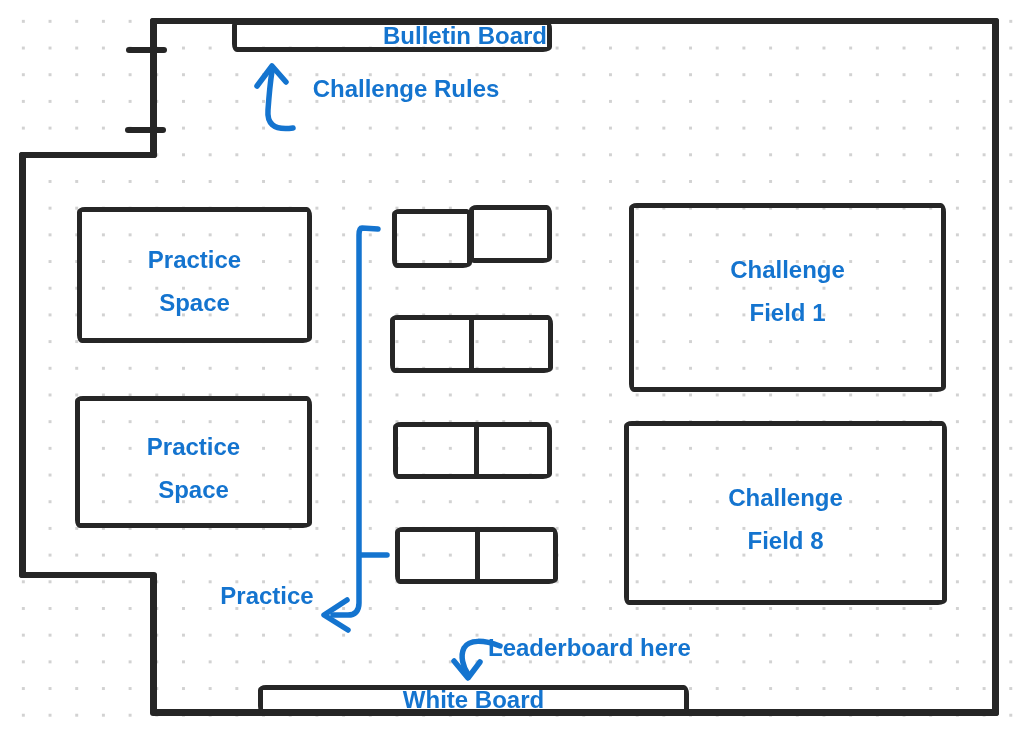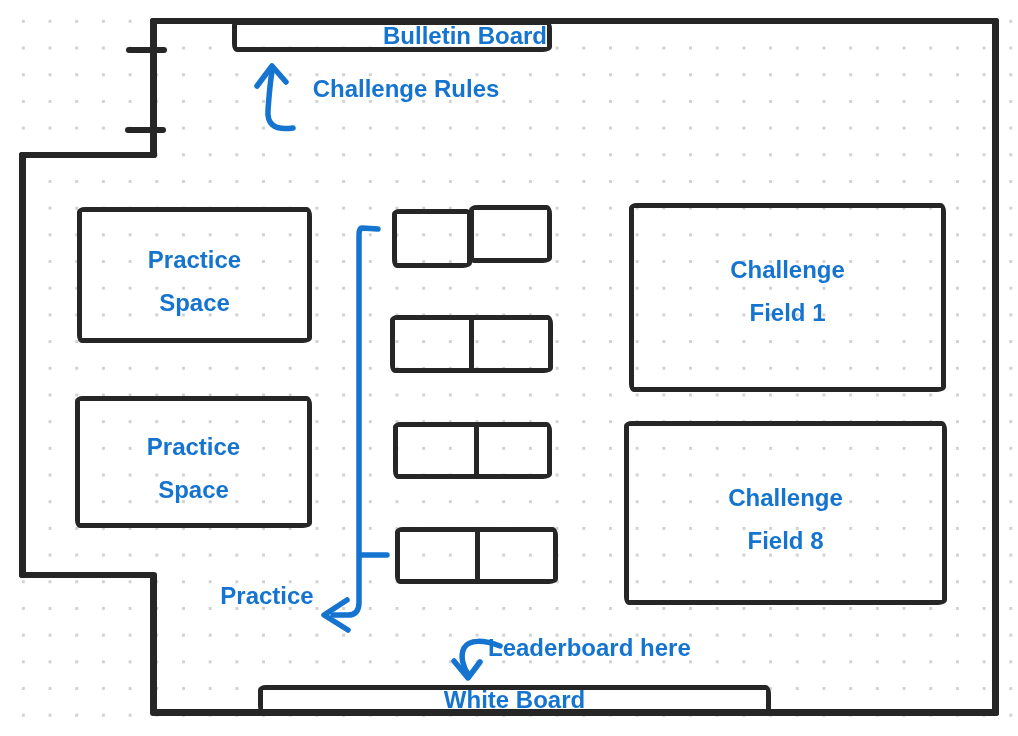--- a/index.html
+++ b/index.html
@@ -89,21 +89,21 @@
   <div class="wall" style="left:19px;top:152px;width:138px;height:6px;"></div>
   <div class="wall" style="left:150px;top:18px;width:7px;height:140px;"></div>
 
   <div class="wall" style="left:126px;top:47px;width:41px;height:6px;"></div>
   <div class="wall" style="left:125px;top:127px;width:41px;height:6px;"></div>
 
   <div class="box" style="left:232px;top:20px;width:320px;height:32px;align-items:flex-end;">
     <div class="lbl">Bulletin Board</div>
   </div>
 
-  <div class="box" style="left:258px;top:685px;width:513px;height:29px;">
+  <div class="box" style="left:258px;top:685px;width:431px;height:29px;">
     <div class="lbl">White Board</div>
   </div>
 
 
   <div class="box roomy" style="left:77px;top:207px;width:235px;height:136px;">
     <div class="lbl">Practice</div>
     <div class="lbl">Space</div>
   </div>
 
   <div class="box roomy" style="left:75px;top:396px;width:237px;height:132px;">

